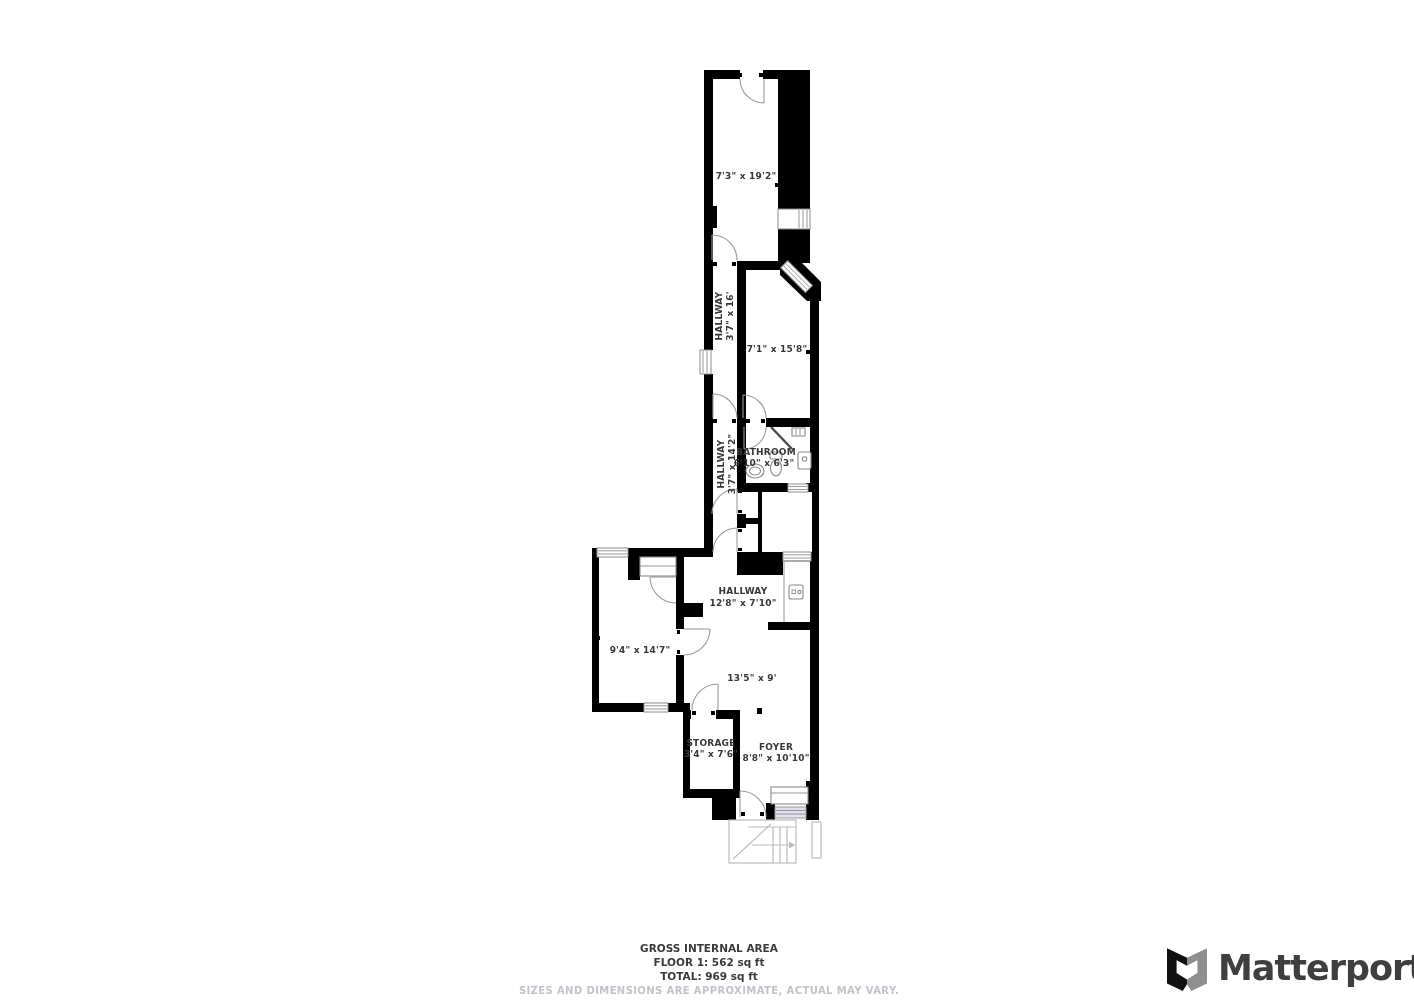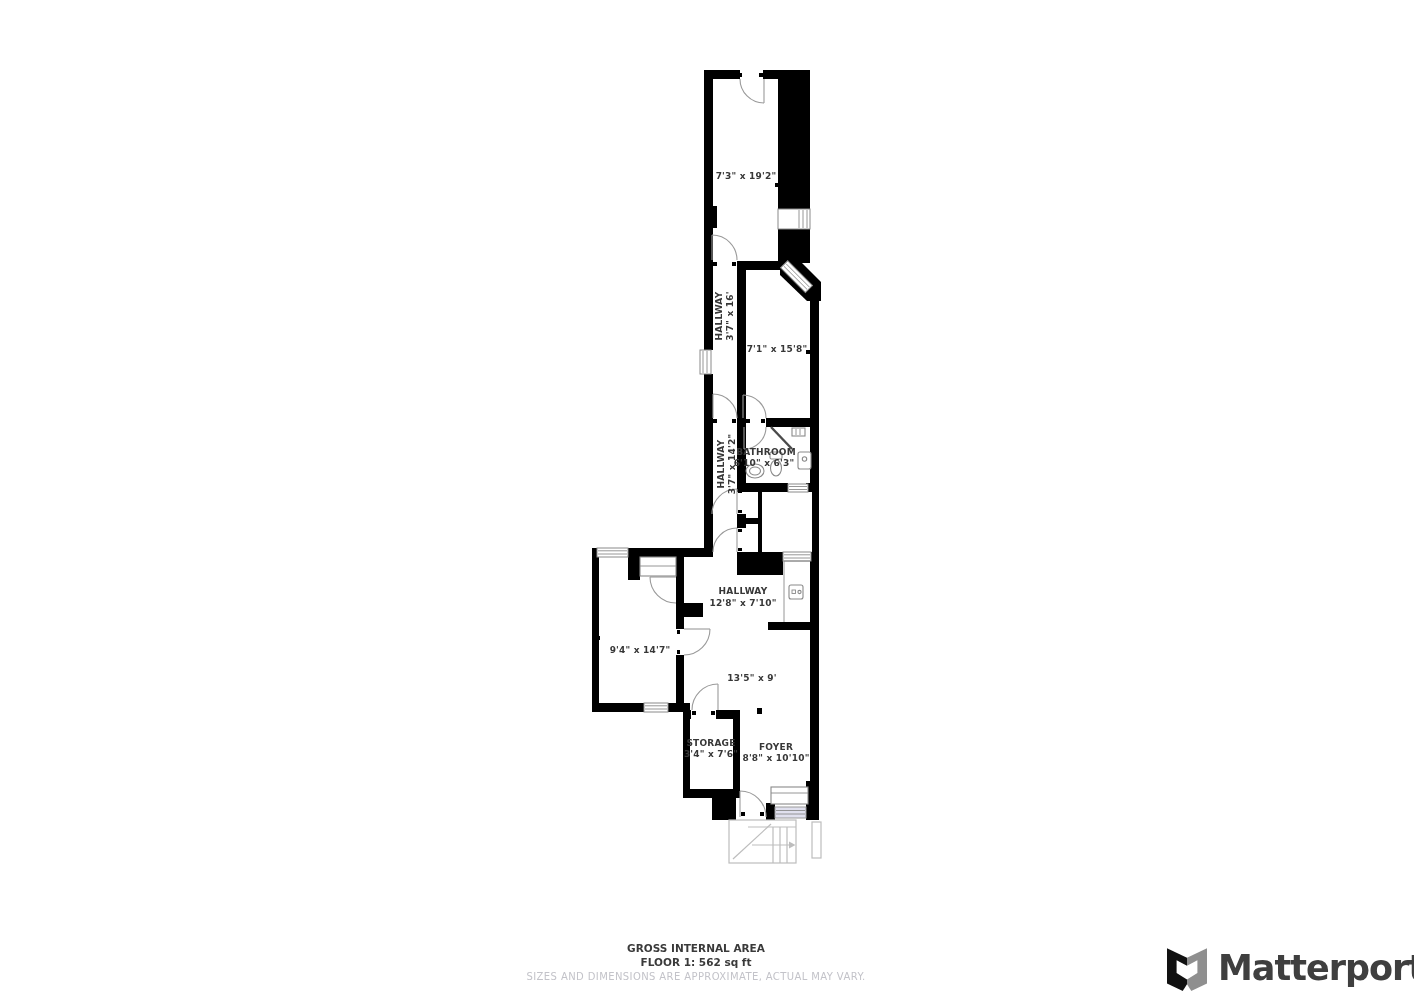--- a/index.html
+++ b/index.html
@@ -7,23 +7,23 @@
         font-family:"DejaVu Sans","Liberation Sans",sans-serif;}
   svg text{font-family:"DejaVu Sans","Liberation Sans",sans-serif;}
   .lbl{font-size:9px;font-weight:700;fill:#373737;letter-spacing:.2px;}
   .wall{fill:#000;}
   .jamb{fill:#000;}
   .door{stroke:#9a9a9a;stroke-width:1.1;fill:none;}
   .win{fill:#ffffff;stroke:#8a8a8a;stroke-width:1;}
   .winline{stroke:#8a8a8a;stroke-width:.9;}
   .fix{fill:#ffffff;stroke:#8a8a8a;stroke-width:1.1;}
   .gray{stroke:#bdbdbd;stroke-width:1.2;fill:none;}
-  .footer{position:absolute;left:396px;top:941px;width:600px;text-align:center;
+  .footer{position:absolute;left:409px;top:941px;width:600px;text-align:center;
           color:#3a3a3a;font-size:10.5px;font-weight:700;line-height:14px;}
-  .footer .disclaimer{color:#c3c3c9;font-weight:400;font-size:10px;letter-spacing:.4px;margin-top:1px;}
+  .footer .disclaimer{color:#c3c3c9;font-weight:700;font-size:10px;letter-spacing:.4px;margin-top:1px;}
   .brand{position:absolute;left:1163px;top:944px;height:49px;display:flex;align-items:center;gap:7px;}
   .brand .word{color:#3f3f3f;font-size:35px;font-weight:700;letter-spacing:-1px;line-height:49px;}
 </style>
 </head>
 <body>
 
 <div class="page">
 
   <svg width="1414" height="1000" viewBox="0 0 1414 1000">
 
@@ -286,20 +286,21 @@
 
       <text class="lbl" x="776" y="750" text-anchor="middle">FOYER</text>
       <text class="lbl" x="776" y="761" text-anchor="middle">8'8" x 10'10"</text>
     </g>
   </svg>
 
   
   <div class="footer">
     <div>GROSS INTERNAL AREA</div>
     <div>FLOOR 1: 562 sq ft</div>
+    <div>TOTAL: 969 sq ft</div>
     <div class="disclaimer">SIZES AND DIMENSIONS ARE APPROXIMATE, ACTUAL MAY VARY.</div>
   </div>
 
   
   <div class="brand">
     <svg width="48" height="48" viewBox="0 0 60 60">
       <polygon points="5,4 30,16 30,60 5,48" fill="#111111"></polygon>
       <polygon points="30,16 55,4 55,48 30,60" fill="#8f8f8f"></polygon>
       <polygon points="17,19 30,26 43,19 43,35 30,43 17,35" fill="#ffffff"></polygon>
       <polygon points="23,60 30,49 37,60" fill="#ffffff"></polygon>

